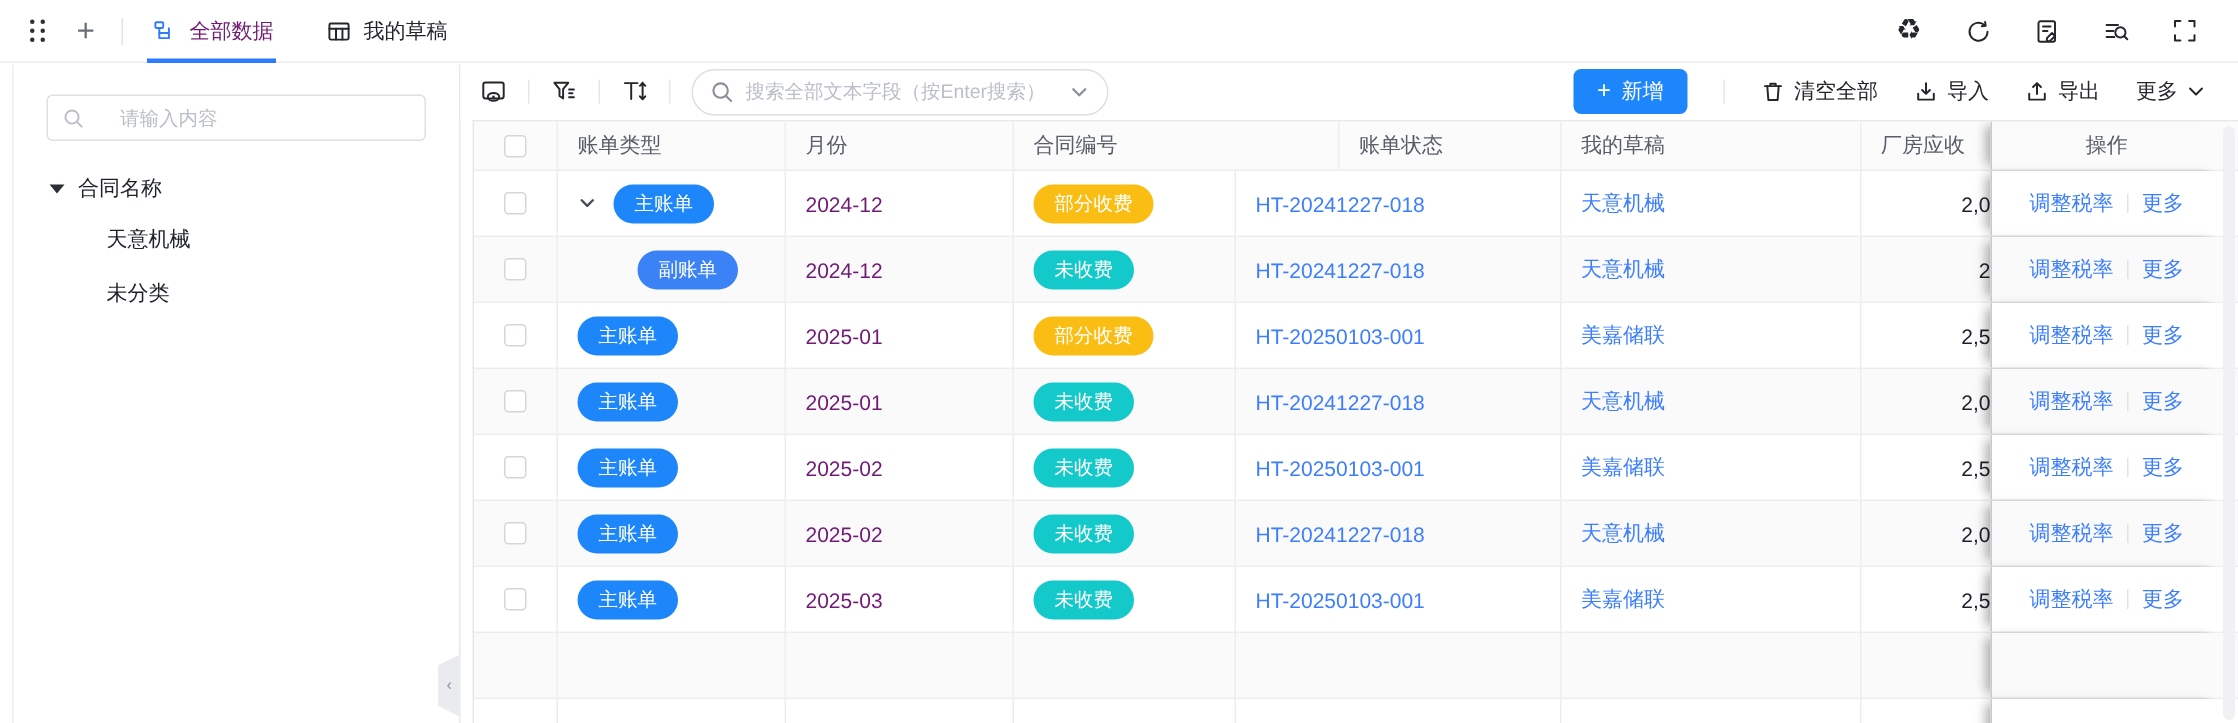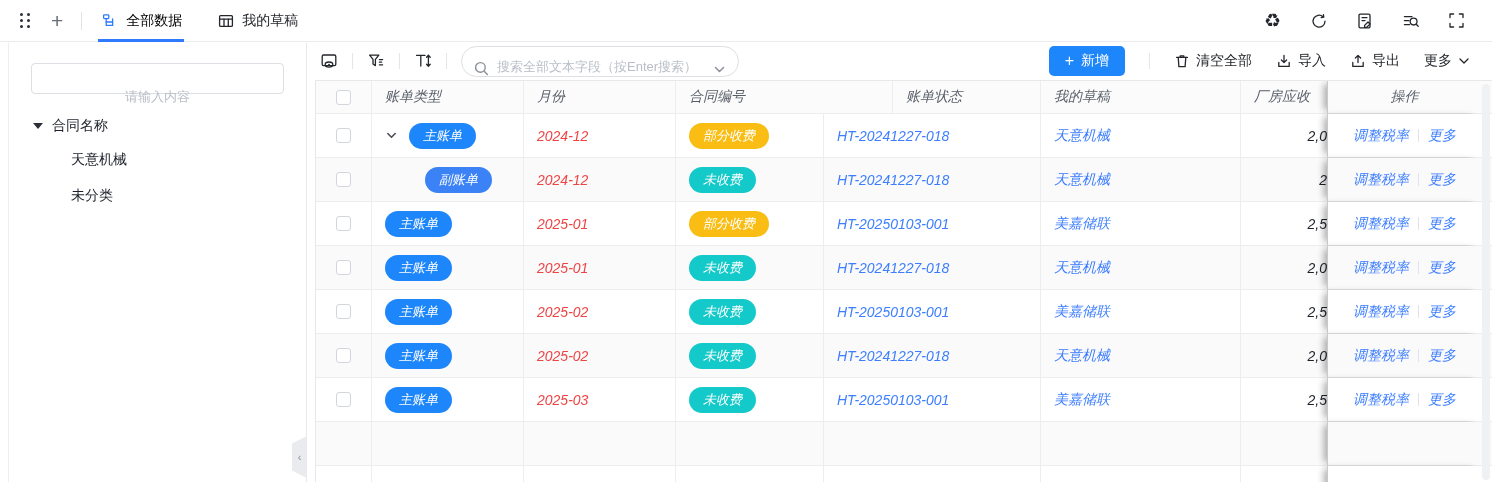--- a/index.html
+++ b/index.html
@@ -8,70 +8,70 @@
 
   
   .topbar{position:absolute;top:0;left:0;right:0;height:42px;display:flex;align-items:center;
           padding:0 26px 0 20px;border-bottom:1px solid #ececee;background:#fff;}
   .drag-grid{display:grid;grid-template-columns:4px 4px;grid-gap:3px;cursor:pointer;}
   .drag-grid i{width:3px;height:3px;border-radius:50%;background:#2b2f36;}
   .plus-btn{margin-left:20px;font-size:21px;color:#6a7077;line-height:1;cursor:pointer;font-weight:400;}
   .tb-sep{width:1px;height:18px;background:#e2e3e6;margin:0 18px;}
   .tab{position:relative;height:42px;display:flex;align-items:center;gap:7px;font-size:14px;
        color:#23262b;cursor:pointer;margin-right:34px;}
-  .tab.active{color:#000000;}
+  .tab.active{color:#701a75;}
   .tab.active::after{content:"";position:absolute;left:-2px;right:-2px;bottom:0;height:3px;background:#2f7bff;}
   .topbar-right{margin-left:auto;display:flex;align-items:center;gap:27px;color:#23262b;}
   .tb-icon{width:19px;height:19px;display:flex;align-items:center;justify-content:center;cursor:pointer;}
   .tb-icon svg{stroke:#23262b;fill:none;stroke-width:1.3;stroke-linecap:round;stroke-linejoin:round;}
   .recycle-glyph{font-size:19px;line-height:1;color:#23262b;}
 
   
   .sidebar{position:absolute;top:43px;left:8px;width:299px;bottom:0;background:#fff;
            border-left:1px solid #eceef0;border-right:1px solid #e6e8ea;}
   .side-search{margin:20px 22px 0 22px;height:31px;border:1px solid #dcdfe3;border-radius:4px;
-               display:flex;align-items:center;padding:0 10px;gap:24px;flex-direction:column;}
+               display:flex;align-items:center;padding:0 10px;gap:24px;}
   .side-search .ph{color:#b9bec7;font-size:13px;}
   .tree{margin-top:16px;font-size:14px;color:#1d2129;}
   .tree-root{display:flex;align-items:center;gap:9px;padding:7px 0 7px 24px;cursor:pointer;}
   .caret-down{width:0;height:0;border-left:5px solid transparent;border-right:5px solid transparent;
               border-top:6px solid #2b2f36;}
   .tree-child{padding:9px 0 9px 62px;cursor:pointer;}
   .collapse-handle{position:absolute;left:-15px;bottom:4px;width:15px;height:42px;background:#e9ebee;
                    clip-path:polygon(100% 0,100% 100%,0 82%,0 18%);display:flex;align-items:center;
                    justify-content:center;color:#8a8f99;font-size:11px;cursor:pointer;}
   .collapse-handle-wrap{position:absolute;top:43px;left:307px;bottom:0;width:0;}
 
   
   .toolbar{position:absolute;top:42px;left:307px;right:0;height:38px;display:flex;align-items:center;
            padding:0 22px 0 11px;background:#fff;}
   .tool-icon{width:22px;height:22px;display:flex;align-items:center;justify-content:center;cursor:pointer;}
   .tool-icon svg{stroke:#23262b;fill:none;stroke-width:1.3;stroke-linecap:round;stroke-linejoin:round;}
   .tool-sep{width:1px;height:16px;background:#e5e6e9;margin:0 12px;}
   .search-box{width:278px;height:31px;border:1px solid #dcdfe3;border-radius:16px;display:flex;
-              align-items:flex-end;padding:0 12px;gap:8px;margin-left:2px;}
+              align-items:center;padding:0 12px;gap:8px;margin-left:2px;}
   .search-box .ph{color:#b9bec7;font-size:13px;flex:1;white-space:nowrap;overflow:hidden;}
   .tb-right{margin-left:auto;display:flex;align-items:center;gap:24px;}
   .btn-add{height:30px;padding:0 16px;border-radius:5px;display:flex;align-items:center;gap:7px;
            color:#fff;font-size:14px;cursor:pointer;}
   .btn-add .pl{font-size:16px;line-height:1;}
   .flat-btn{display:flex;align-items:center;gap:6px;font-size:14px;color:#23262b;cursor:pointer;white-space:nowrap;}
   .flat-btn svg{stroke:#23262b;fill:none;stroke-width:1.3;stroke-linecap:round;stroke-linejoin:round;}
 
   
   .table{position:absolute;top:80px;left:315px;right:0;bottom:0;border-top:1px solid #e7e8ea;
          border-left:1px solid #e7e8ea;font-size:14px;overflow:hidden;}
-  .trow{display:flex;height:44px;background:#fff;border-bottom:1px solid #ededee;font-style:italic;}
+  .trow{display:flex;height:44px;background:#fff;border-bottom:1px solid #ededee;}
   .trow.alt{background:#fafafb;}
   .thead{height:33px;background:#fbfbfc;color:#585e68;}
   .c{flex:none;display:flex;align-items:center;padding:0 13px;border-right:1px solid #ededee;
      overflow:hidden;white-space:nowrap;}
   .c-check{width:56px;justify-content:center;padding:0;}
   .c-type{width:152px;}
-  .c-month{width:152px;color:#ef4444;}
+  .c-month{width:152px;color:#701a75;}
   .c-status{width:148px;}
   .c-contract{width:217px;}
   .c-tenant{width:200px;}
   .c-amount{width:86px;justify-content:flex-end;padding:0;border-right:none;color:#1d2129;}
   .c-actions{width:154px;justify-content:center;padding:0;border-right:none;border-left:1px solid #c9c9cb;
              box-shadow:-6px 0 7px -3px rgba(0,0,0,0.32);position:relative;background:inherit;}
   .cb{width:15px;height:15px;border:1px solid #d3d6db;border-radius:3px;background:#fff;cursor:pointer;}
   .pill{height:26px;padding:0 14px;border-radius:14px;color:#fff;font-size:13px;display:inline-flex;
         align-items:center;justify-content:center;}
   .expand-ic{width:13px;height:13px;margin-right:11px;flex:none;cursor:pointer;}

